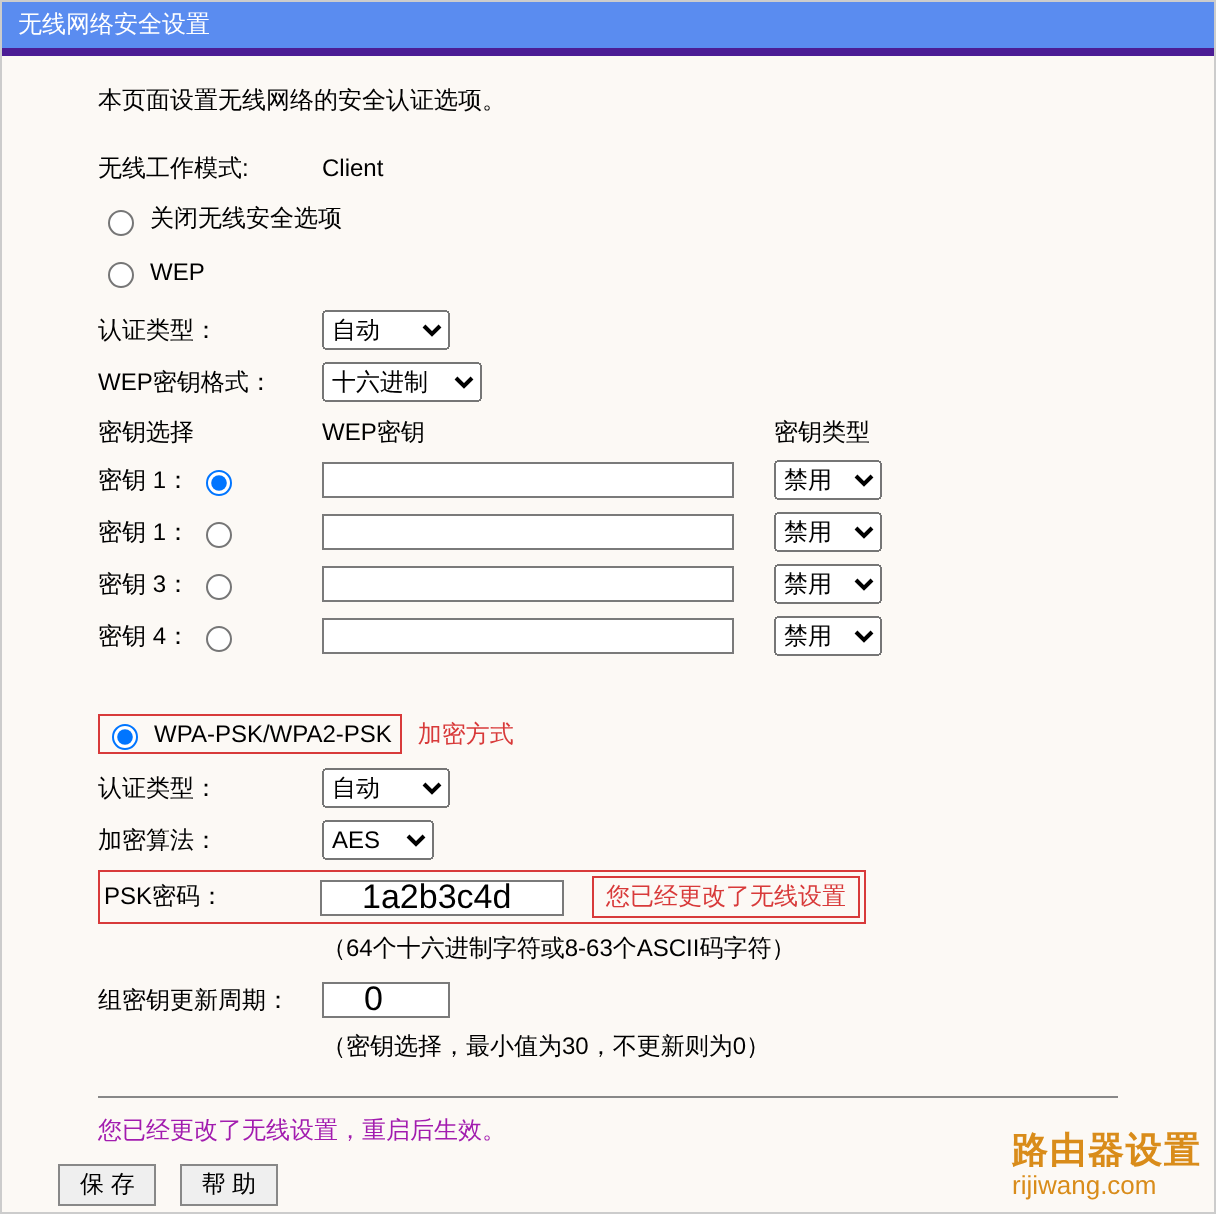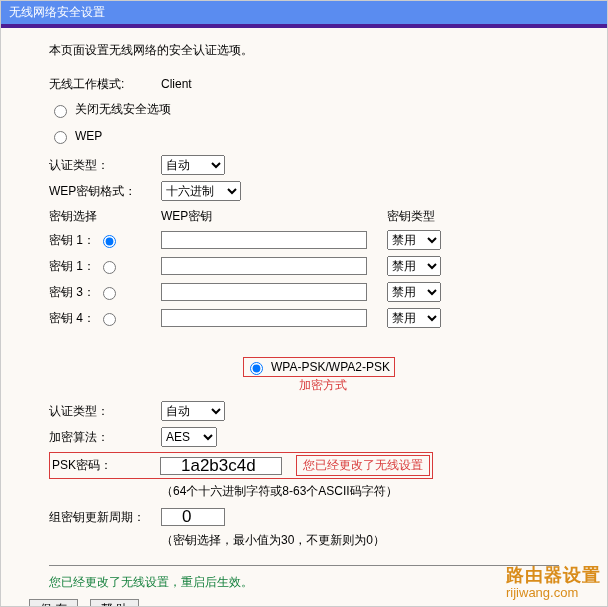--- a/index.html
+++ b/index.html
@@ -68,21 +68,21 @@
     margin-left: 14px;
     font-size: 12px;
   }
   .hint { color: #000; margin-left: 112px; margin-top: 2px; font-size: 12px; }
   hr.sep {
     border: none;
     border-top: 1px solid #888;
     margin: 16px 0 8px 0;
     width: 510px;
   }
-  .warn { color: #15803d; margin: 0 0 8px 0; }
+  .warn { color: #a21caf; margin: 0 0 8px 0; }
   .btns { margin-left: -20px; }
   .btns button {
     font-size: 12px;
     padding: 1px 10px;
     margin-right: 8px;
     background: #efefef;
     border: 1px solid #888;
   }
   .watermark {
     position: absolute;
@@ -166,21 +166,21 @@
     <span class="label" style="display:flex;align-items:center;">
       <span>密钥 4：</span>
       <input type="radio" name="wepkey" style="margin-left: 8px;">
     </span>
     <input type="text" class="wep-key" value="" style="">
     <select class="sel-short"><option>禁用</option></select>
   </div>
 
   <div style="height:18px;"></div>
 
-  <div class="optrow" style="margin-bottom:6px;flex-direction:column;">
+  <div class="optrow" style="margin-bottom:6px;">
     <span class="wpa-box">
       <input type="radio" name="sec" checked="" style="">
       <span>WPA-PSK/WPA2-PSK</span>
     </span>
     <span class="red-annot">加密方式</span>
   </div>
 
   <div class="row">
     <span class="label">认证类型：</span>
     <select class="sel-auth"><option>自动</option></select>

